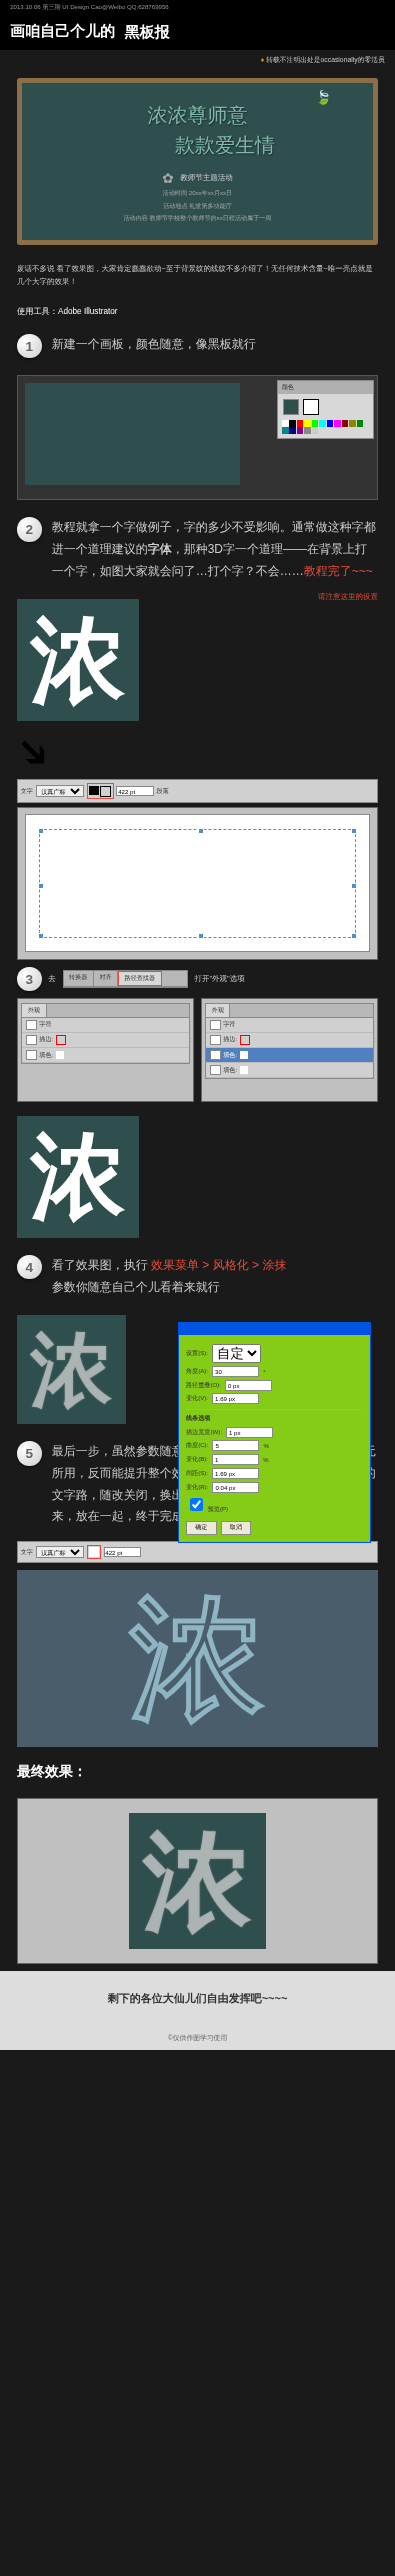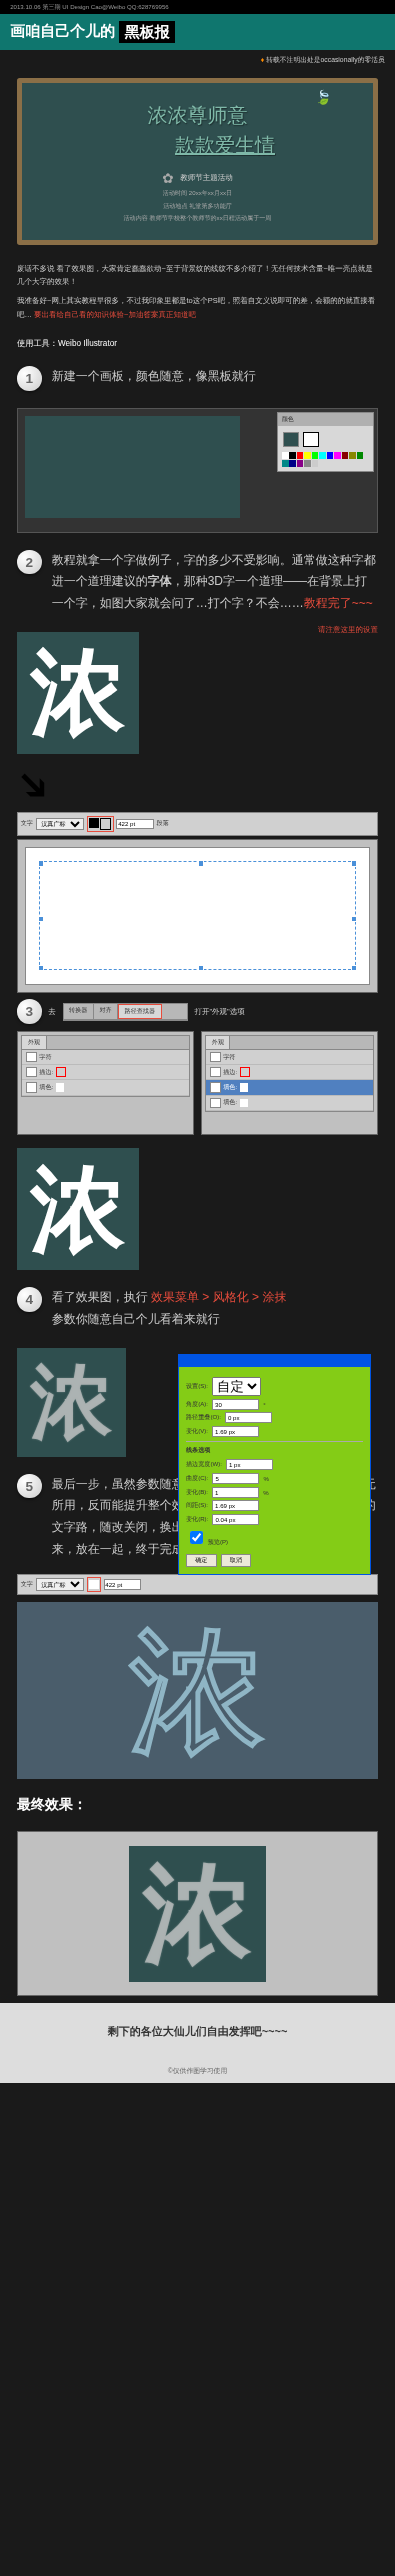--- a/index.html
+++ b/index.html
@@ -7,21 +7,21 @@
     padding: 0;
     background: #1a1a1a;
     font-family: "Microsoft YaHei", Arial, sans-serif;
     width: 395px;
   }
   .container {
     width: 395px;
     background: #1a1a1a;
   }
   .header-bar {
-    background: #0f766e;
+    background: #000000;
     padding: 6.8px 10.2px;
     display: flex;
     align-items: center;
     justify-content: space-between;
   }
   .header-title {
     font-size: 15px;
     color: #fff;
     font-weight: bold;
   }
@@ -417,36 +417,35 @@
       <span>画咱自己个儿的</span>
       <span class="black-box">黑板报</span>
     </div>
   </div>
 
   <div class="notice">转载不注明出处是occasionally的零活员</div>
 
   <div class="blackboard">
     <span class="flower-icon" style="position:absolute;top:6.8px;right:41px;">🍃</span>
     <div class="blackboard-title">浓浓尊师意</div>
-    <div class="blackboard-title" style="margin-left:55px;text-decoration:underline;">款款爱生情</div>
+    <div class="blackboard-title" style="margin-left:55px;">款款爱生情</div>
     <div class="blackboard-subtitle">
       <span class="flower-icon">✿</span>
       <span>教师节主题活动</span>
     </div>
     <div class="blackboard-small">活动时间 20xx年xx月xx日</div>
     <div class="blackboard-small">活动地点 礼堂第多功能厅</div>
     <div class="blackboard-small">活动内容 教师节学校整个教师节的xx日程活动属于一周</div>
   </div>
 
   <div class="intro-text">
     <div>废话不多说 看了效果图，大家肯定蠢蠢欲动~至于背景纹的线纹不多介绍了！无任何技术含量~唯一亮点就是几个大字的效果！</div>
-    <div style="margin-top:5.5px;"><span>我准备好~网上其实教程早很多，不过我印象里都是to这个PS吧，照着自文义说即可的差，会额的的就直接看吧…</span> <span class="highlight">要出看给自己看的知识体验~加油答案真正知道吧</span></div>
-  </div>
-
-  <div class="tool-label">使用工具：Weibo Illustrator</div>
+  </div>
+
+  <div class="tool-label">使用工具：Adobe Illustrator</div>
 
   
   <div class="step">
     <div class="step-number">1</div>
     <div class="step-content">新建一个画板，颜色随意，像黑板就行</div>
   </div>
 
   <div class="screenshot" style="height:123px;">
     <div class="canvas-dark"></div>
     <div class="ai-panel">

